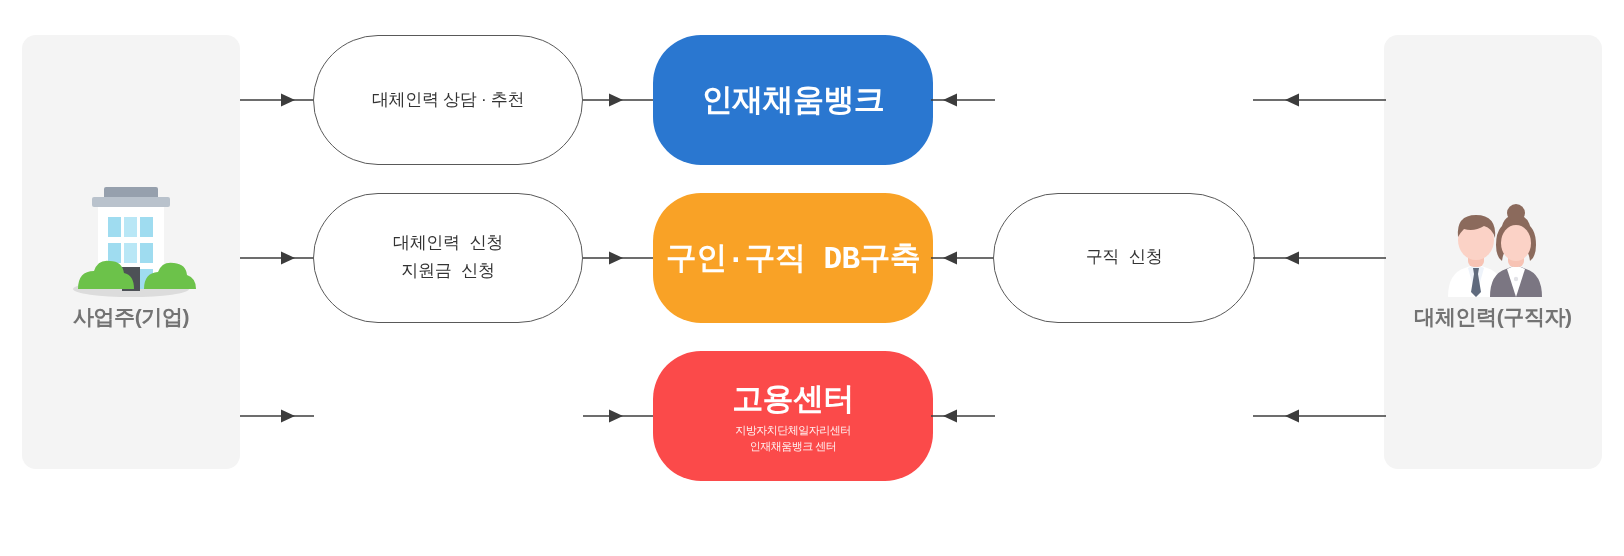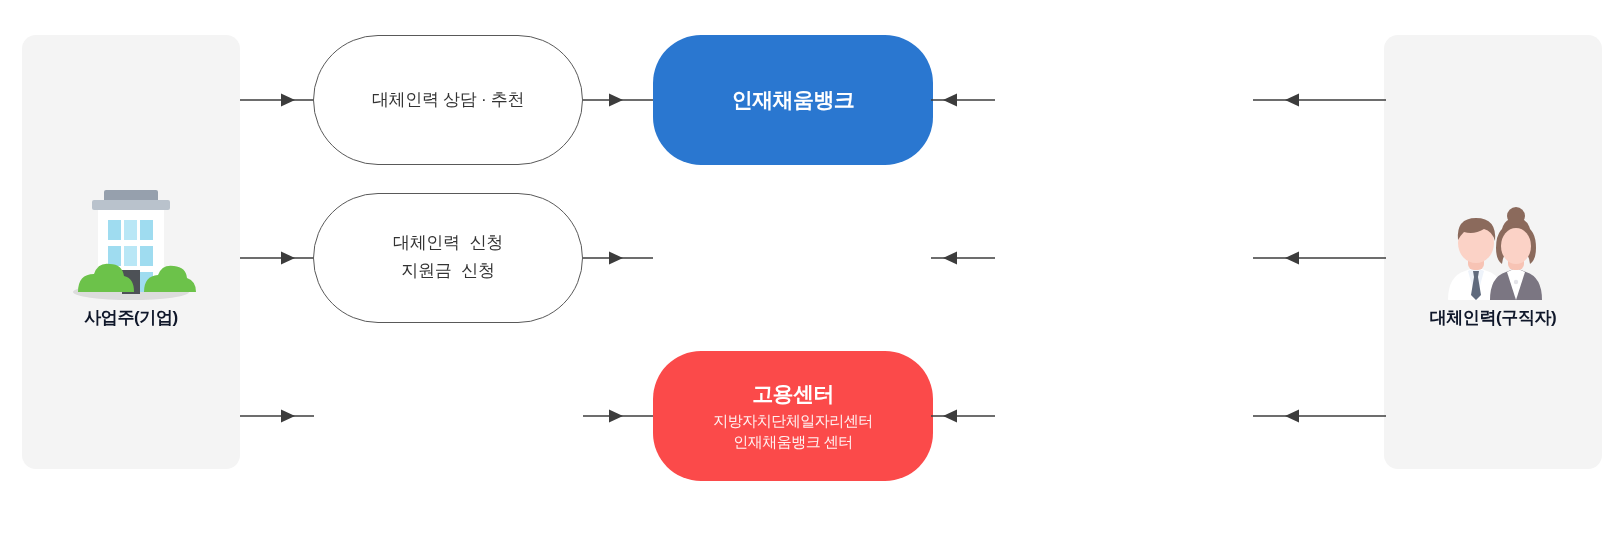--- a/index.html
+++ b/index.html
@@ -37,23 +37,23 @@
   }
   .side-panel.left  { left: 22px; }
   .side-panel.right { left: 1384px; }
 
   .panel-icon {
     width: 150px;
     height: 130px;
     position: relative;
   }
   .panel-label {
-    font-size: 17px;
+    font-size: 21px;
     font-weight: bold;
-    color: #0f172a;
+    color: #737373;
     letter-spacing: -0.4px;
     white-space: nowrap;
   }
 
   
   .row {
     position: absolute;
     left: 0;
     width: 1624px;
     height: 130px;
@@ -96,27 +96,27 @@
     height: 130px;
     border-radius: 48px;
     display: flex;
     flex-direction: column;
     align-items: center;
     justify-content: center;
     color: #ffffff;
     box-sizing: border-box;
   }
   .node .node-title {
-    font-size: 21px;
+    font-size: 31px;
     font-weight: bold;
     letter-spacing: -0.6px;
     white-space: nowrap;
   }
   .node .node-sub {
-    font-size: 15px;
+    font-size: 11px;
     line-height: 1.38;
     letter-spacing: -0.5px;
     white-space: nowrap;
     color: #fff1f1;
   }
   .node.has-sub .node-title { margin-bottom: 3px; }
 
   
   .arrow {
     position: absolute;
@@ -225,25 +225,31 @@
     <div class="pill left-pill">
       <div class="line">대체인력 신청</div>
       <div class="line">지원금 신청</div>
     </div>
     <div class="arrow a2">
       <svg width="72" height="14" viewBox="0 0 72 14">
           <line x1="0" y1="7" x2="70" y2="7" stroke="#3c3c3c" stroke-width="1.6"></line>
           <polygon points="26,0.5 40,7 26,13.5" fill="#3c3c3c"></polygon>
         </svg>
     </div>
+    <div class="node" style="background:#f9a226">
+      <div class="node-title">구인·구직 DB구축</div>
+    </div>
     <div class="arrow a3">
       <svg width="64" height="14" viewBox="0 0 64 14">
           <line x1="0" y1="7" x2="64" y2="7" stroke="#3c3c3c" stroke-width="1.6"></line>
           <polygon points="26,0.5 12,7 26,13.5" fill="#3c3c3c"></polygon>
         </svg>
+    </div>
+    <div class="pill right-pill">
+      <div class="line">구직 신청</div>
     </div>
     <div class="arrow a4">
       <svg width="133" height="14" viewBox="0 0 133 14">
           <line x1="0" y1="7" x2="133" y2="7" stroke="#3c3c3c" stroke-width="1.6"></line>
           <polygon points="46,0.5 32,7 46,13.5" fill="#3c3c3c"></polygon>
         </svg>
     </div>
   </div>
 
   <div class="row r3">

